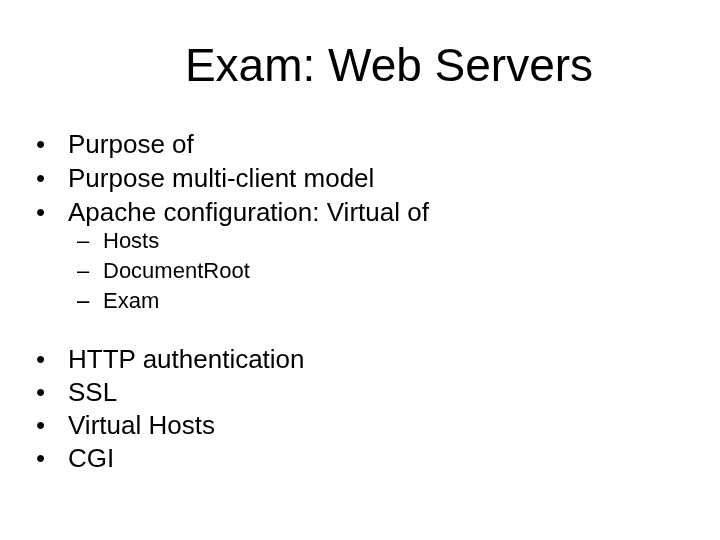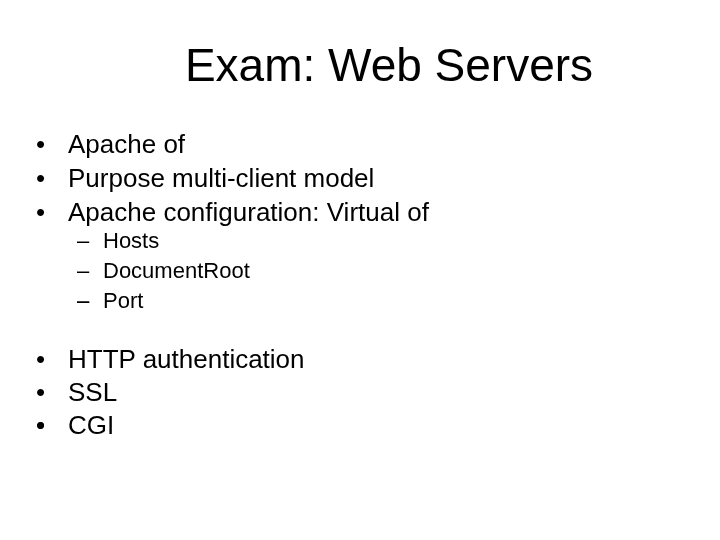--- a/index.html
+++ b/index.html
@@ -76,21 +76,21 @@
 </head>
 <body>
 
 <div class="slide">
 
   <div class="slide-title">Exam: Web Servers</div>
 
   <div class="group group-1">
     <div class="bullet-line">
       <span class="marker">•</span>
-      <span>Apache of</span>
+      <span>Purpose of</span>
     </div>
     <div class="bullet-line">
       <span class="marker">•</span>
       <span>Purpose multi-client model</span>
     </div>
     <div class="bullet-line">
       <span class="marker">•</span>
       <span>Apache configuration: Virtual of</span>
     </div>
   </div>
@@ -102,35 +102,36 @@
     </div>
     <div class="sub-line">
       <span class="marker">–</span>
       <span>DocumentRoot</span>
     </div>
     <div class="sub-line">
       <span class="marker">–</span>
     </div>
     <div class="sub-line">
       <span class="marker">–</span>
-      <span>Port</span>
+      <span>Exam</span>
     </div>
   </div>
 
   <div class="group group-2">
     <div class="bullet-line">
       <span class="marker">•</span>
       <span>HTTP authentication</span>
     </div>
     <div class="bullet-line">
       <span class="marker">•</span>
       <span>SSL</span>
     </div>
     <div class="bullet-line">
       <span class="marker">•</span>
+      <span>Virtual Hosts</span>
     </div>
     <div class="bullet-line">
       <span class="marker">•</span>
       <span>CGI</span>
     </div>
   </div>
 
 </div>
 
 </body></html>

